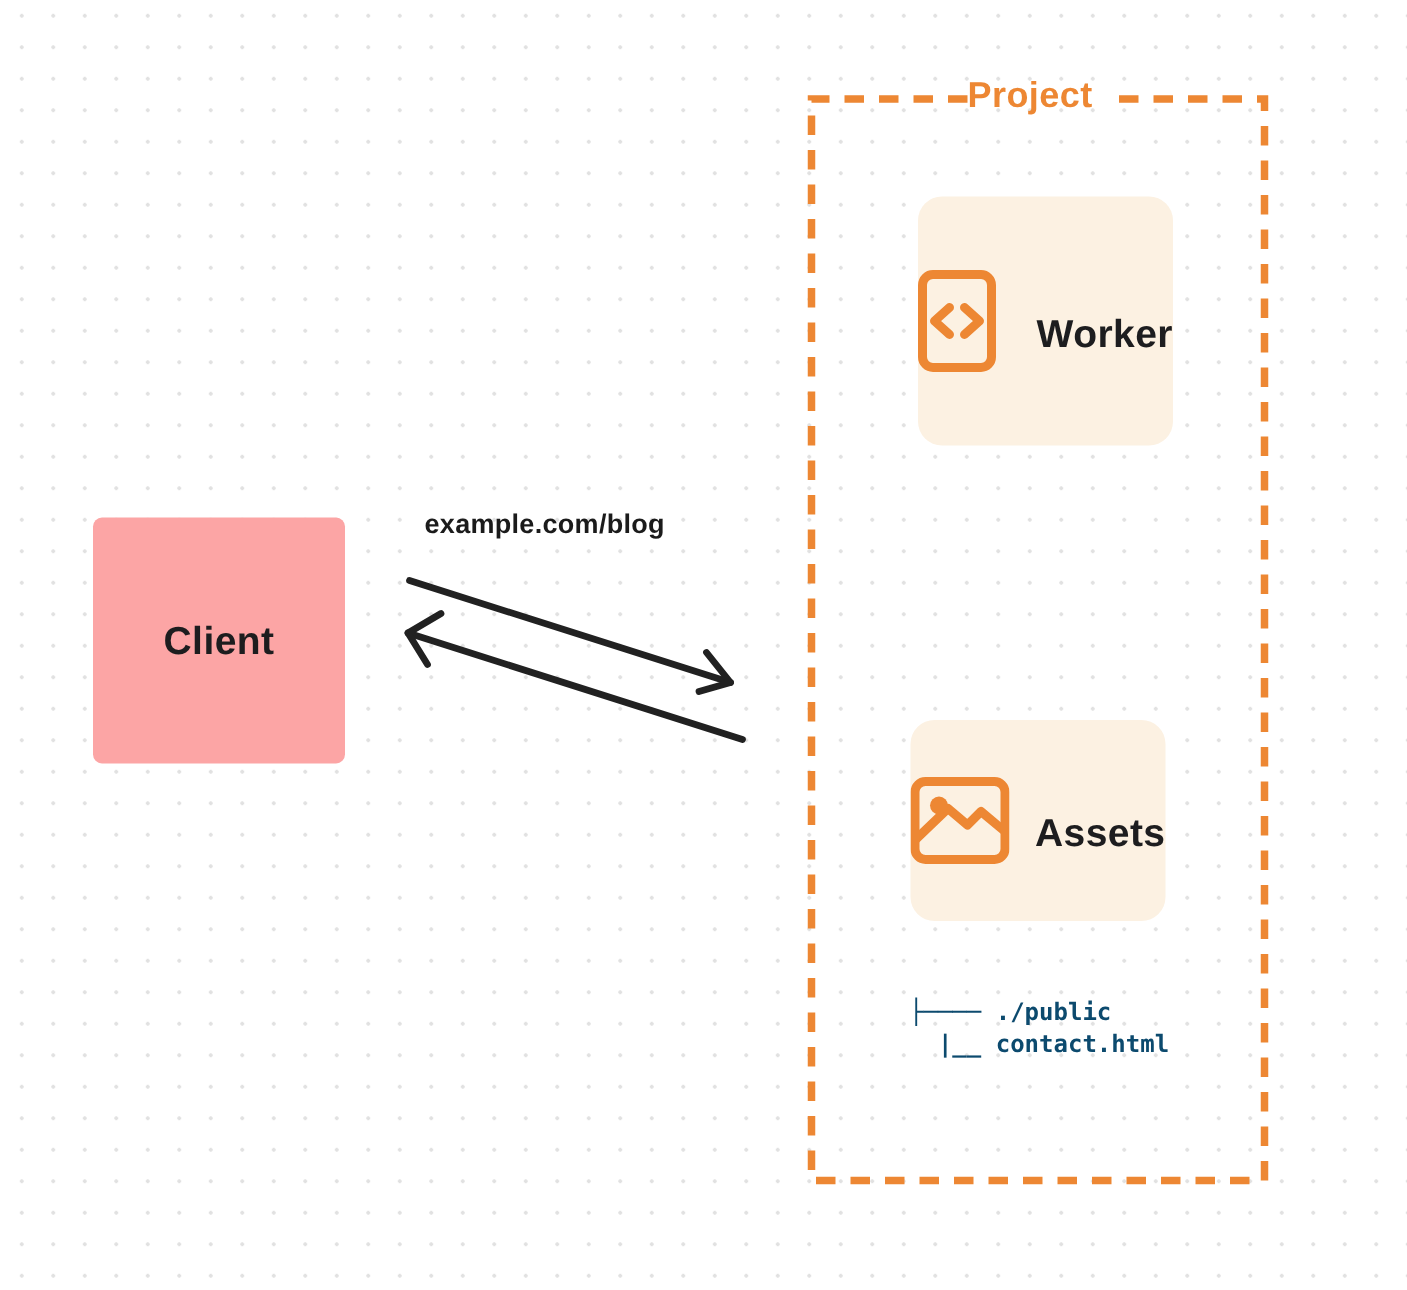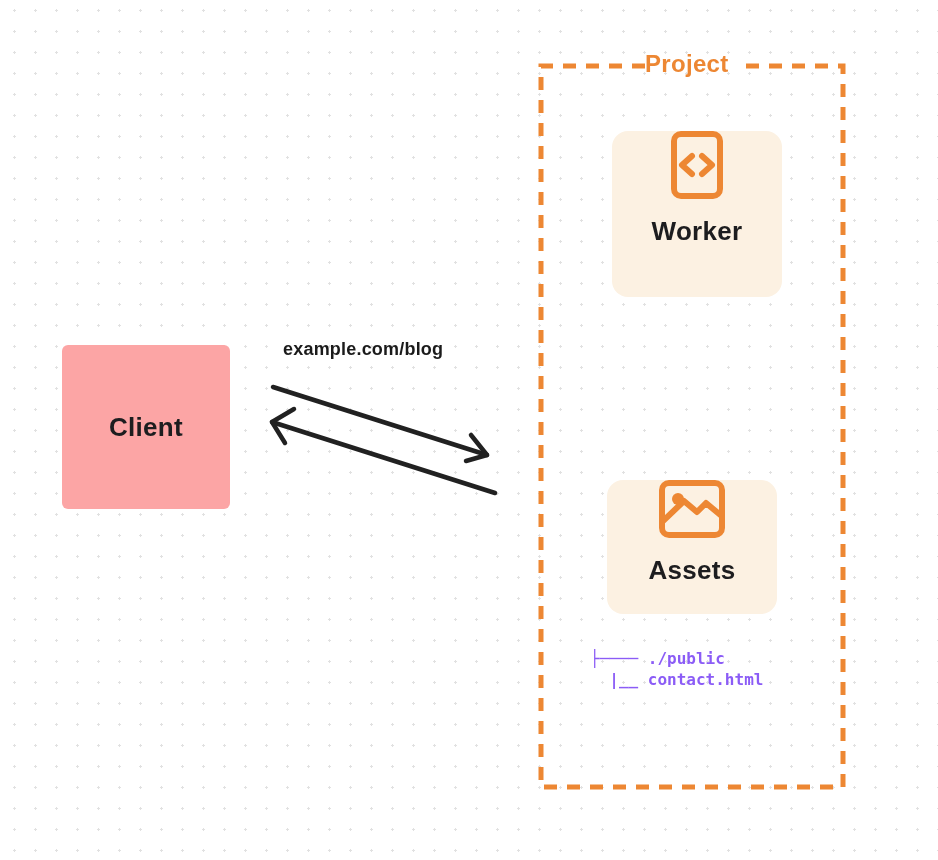--- a/index.html
+++ b/index.html
@@ -64,23 +64,23 @@
     font-weight: bold;
     color: #ed8733;
     letter-spacing: 0.3px;
   }
   .card {
     position: absolute;
     width: 170px;
     background: #fcf1e2;
     border-radius: 16px;
     display: flex;
-    flex-direction: column;
+    flex-direction: row;
     align-items: center;
-    justify-content: flex-start;
+    justify-content: space-between;
   }
   .card.worker {
     left: 612px;
     top: 131px;
     height: 166px;
   }
   .card.assets {
     left: 607px;
     top: 480px;
     height: 134px;
@@ -89,26 +89,26 @@
     font-size: 26px;
     font-weight: bold;
     color: #1d1d1f;
     margin-top: 17px;
     letter-spacing: 0.3px;
   }
   .tree {
     position: absolute;
     left: 590px;
     top: 648px;
-    margin: 0;
+    margin: 16px;
     font-family: "DejaVu Sans Mono", monospace;
     font-size: 16px;
     font-weight: 600;
     line-height: 21px;
-    color: #8b5cf6;
+    color: #0c4a6e;
     white-space: pre;
   }
 </style>
 </head>
 <body>
 
 <div>
 
   <svg class="overlay" viewBox="0 0 938 860">
 

